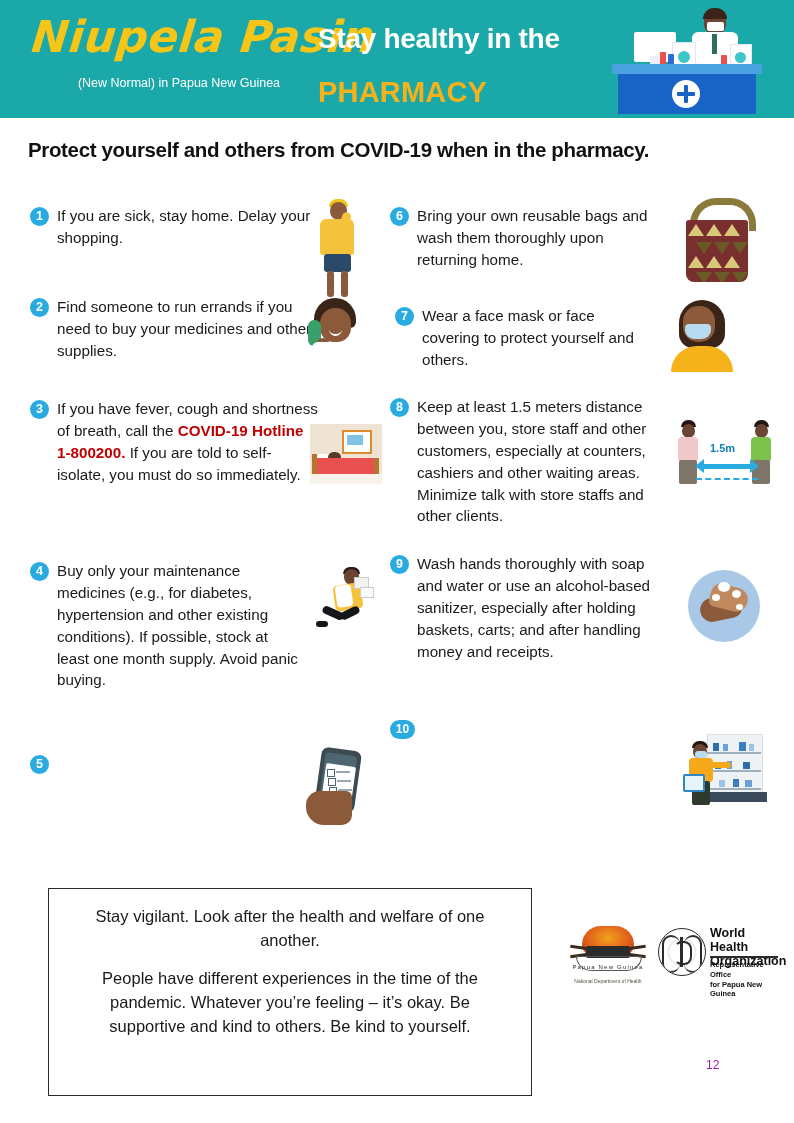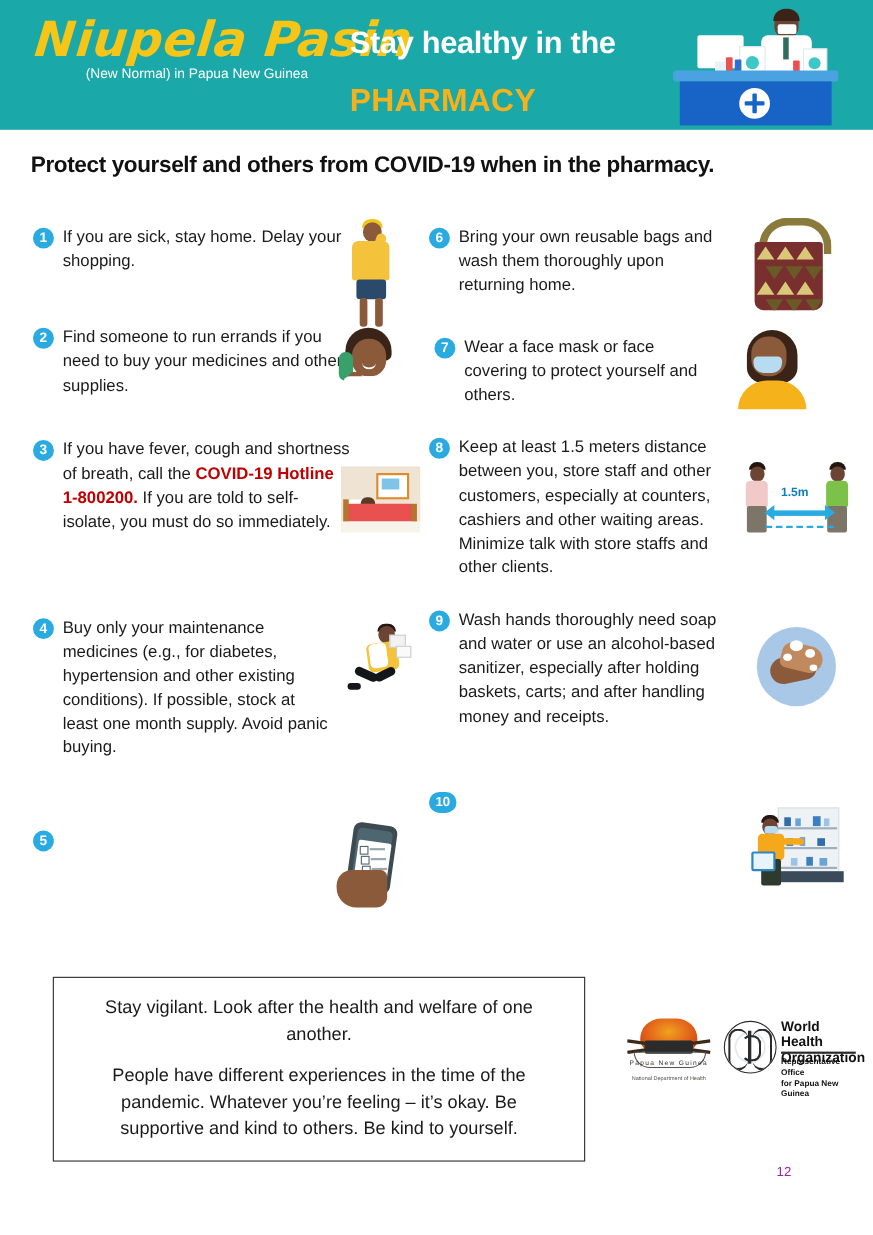--- a/index.html
+++ b/index.html
@@ -35,21 +35,21 @@
     font-size: 44px;
     font-weight: bold;
     font-style: italic;
     color: #f5c518;
     letter-spacing: 0.5px;
     line-height: 1.05;
     white-space: nowrap;
     transform: skewX(-6deg);
   }
   .logo-tagline {
-    margin-top: 0;
+    margin-top: 16px;
     font-size: 12.5px;
     color: #ffffff;
     white-space: nowrap;
     padding-left: 24px;
   }
   .banner-title {
     position: absolute;
     left: 318px; top: 22px;
     width: 280px;
   }
@@ -247,21 +247,21 @@
   .f10-body{position:absolute;left:6px;top:28px;width:24px;height:24px;background:#f5a81a;border-radius:4px;}
   .f10-arm{position:absolute;left:28px;top:32px;width:20px;height:6px;background:#f5a81a;border-radius:3px;}
   .f10-legs{position:absolute;left:9px;top:51px;width:18px;height:24px;background:#2e3a2e;border-radius:2px;}
   .f10-basket{position:absolute;left:0px;top:44px;width:18px;height:14px;background:#e8f4fb;border:2px solid #2f86c4;border-radius:2px;}
   .f10-base{position:absolute;left:18px;top:62px;width:66px;height:10px;background:#3a4a5a;}
 
   
   .closing-box {
     position: absolute;
     left: 48px; top: 888px;
-    width: 484px; height: 168px;
+    width: 484px; height: 208px;
     border: 1.5px solid #2b2b2b;
     box-sizing: border-box;
     padding: 16px 22px;
     text-align: center;
   }
   .closing-box p {
     margin: 0;
     font-size: 16.5px;
     line-height: 1.45;
     color: #1a1a1a;
@@ -421,21 +421,21 @@
   <div class="tip-text">Wear a face mask or face covering to protect yourself and others.</div>
 </div>
 
 <div class="tip" style="left:390px; top:396px; width:288px;">
   <div class="badge">8</div>
   <div class="tip-text">Keep at least 1.5 meters distance between you, store staff and other customers, especially at counters, cashiers and other waiting areas. Minimize talk with store staffs and other clients.</div>
 </div>
 
 <div class="tip" style="left:390px; top:553px; width:280px;">
   <div class="badge">9</div>
-  <div class="tip-text">Wash hands thoroughly need soap and water or use an alcohol-based sanitizer, especially after holding baskets, carts; and after handling money and receipts.</div>
+  <div class="tip-text">Wash hands thoroughly with soap and water or use an alcohol-based sanitizer, especially after holding baskets, carts; and after handling money and receipts.</div>
 </div>
 
 <div class="tip" style="left:390px; top:718px; width:255px;">
   <div class="badge wide">10</div>
 </div>
 
 <div class="art fig" style="left:310px; top:196px; width:56px; height:104px;">
   <div class="f1-hair"></div>
     <div class="f1-head"></div>
     <div class="f1-arm"></div>

